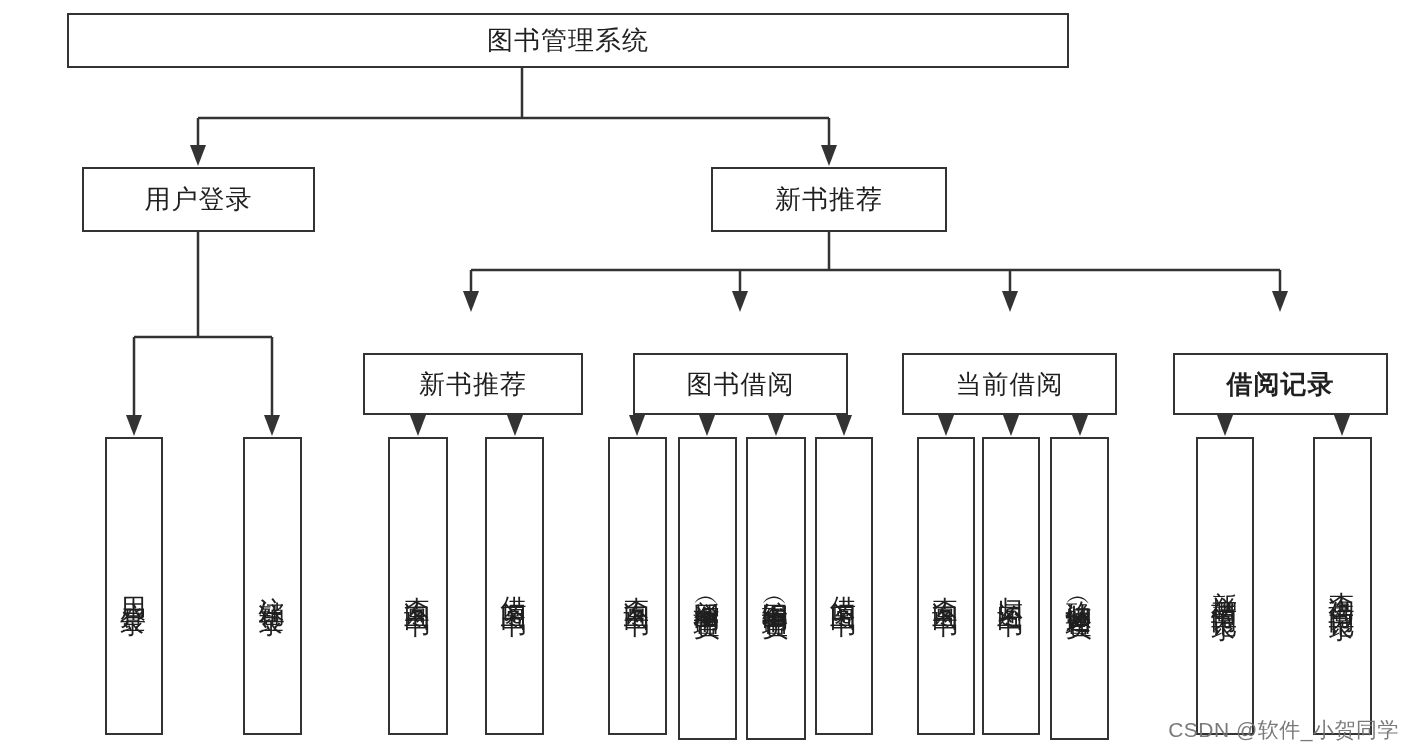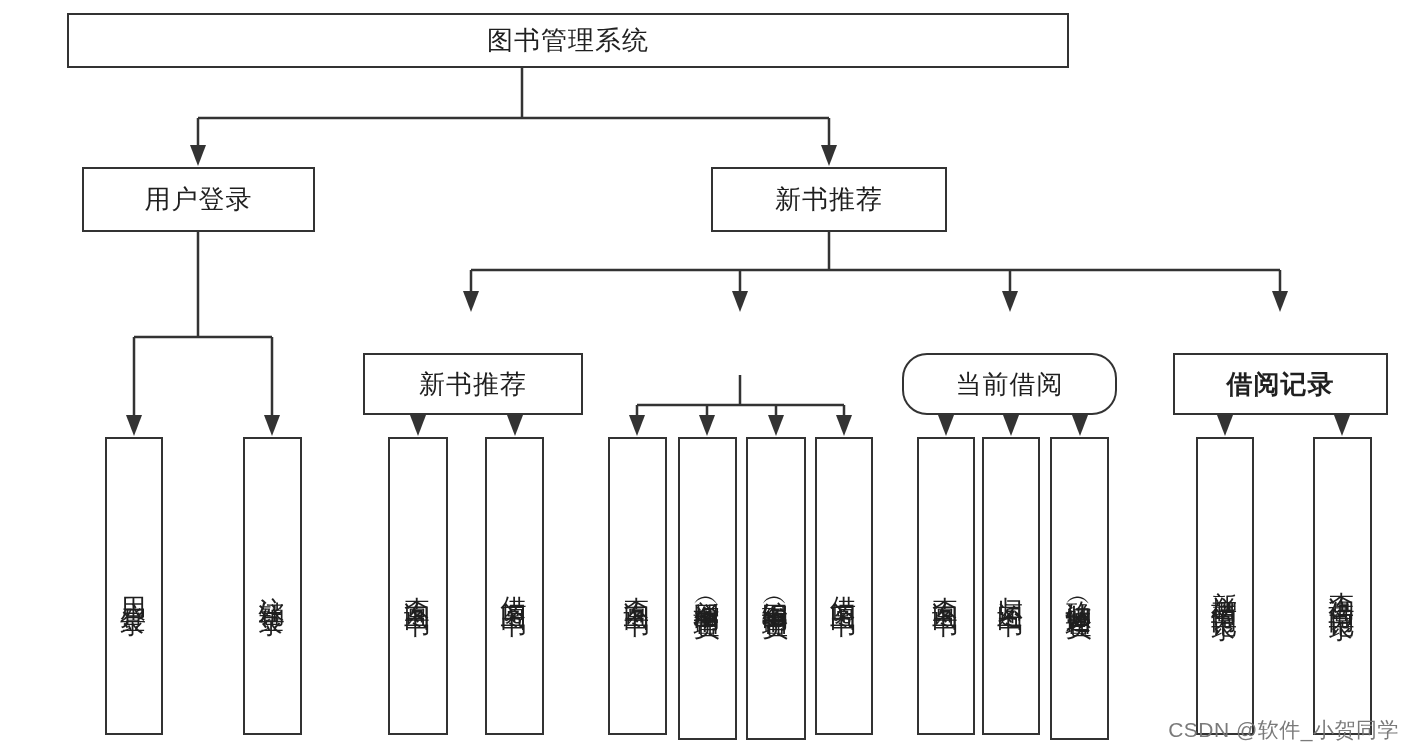--- a/index.html
+++ b/index.html
@@ -36,21 +36,21 @@
     letter-spacing: 1px;
     white-space: nowrap;
     z-index: 2;
   }
   .node.root  { left: 21px;   top: 13px;  width: 1002px; height: 55px; margin-left: 46px; }
   .node.lv2-a { left: 82px;   top: 167px; width: 233px;  height: 65px; }
   .node.lv2-b { left: 711px;  top: 167px; width: 236px;  height: 65px; }
   .node.lv3   { top: 313px; height: 62px; margin-top: 40px; }
   .node.lv3-a { left: 363px;  width: 220px; }
   .node.lv3-b { left: 633px;  width: 215px; }
-  .node.lv3-c { left: 902px;  width: 215px; border-radius: 25px; }
+  .node.lv3-c { left: 902px;  width: 215px; }
   .node.lv3-d { left: 1173px; width: 215px; font-weight: bold; }
   .node.leaf {
     top: 437px;
     height: 298px;
     writing-mode: vertical-rl;
     text-orientation: mixed;
     font-size: 26px;
     letter-spacing: 5px;
     justify-content: center;
     align-items: center;
@@ -116,20 +116,21 @@
       <polygon points="1334,415 1350,415 1342,436"></polygon>
     </g>
   </svg>
 
   <div class="node root">图书管理系统</div>
 
   <div class="node lv2-a">用户登录</div>
   <div class="node lv2-b">新书推荐</div>
 
   <div class="node lv3 lv3-a">新书推荐</div>
+  <div class="node lv3 lv3-b">图书借阅</div>
   <div class="node lv3 lv3-c">当前借阅</div>
   <div class="node lv3 lv3-d">借阅记录</div>
 
   <div class="node leaf leaf-1">用户登录</div>
   <div class="node leaf leaf-2">注销登录</div>
 
   <div class="node leaf leaf-3">查询图书</div>
   <div class="node leaf leaf-4">借阅图书</div>
 
   <div class="node leaf leaf-5">查询图书</div>

